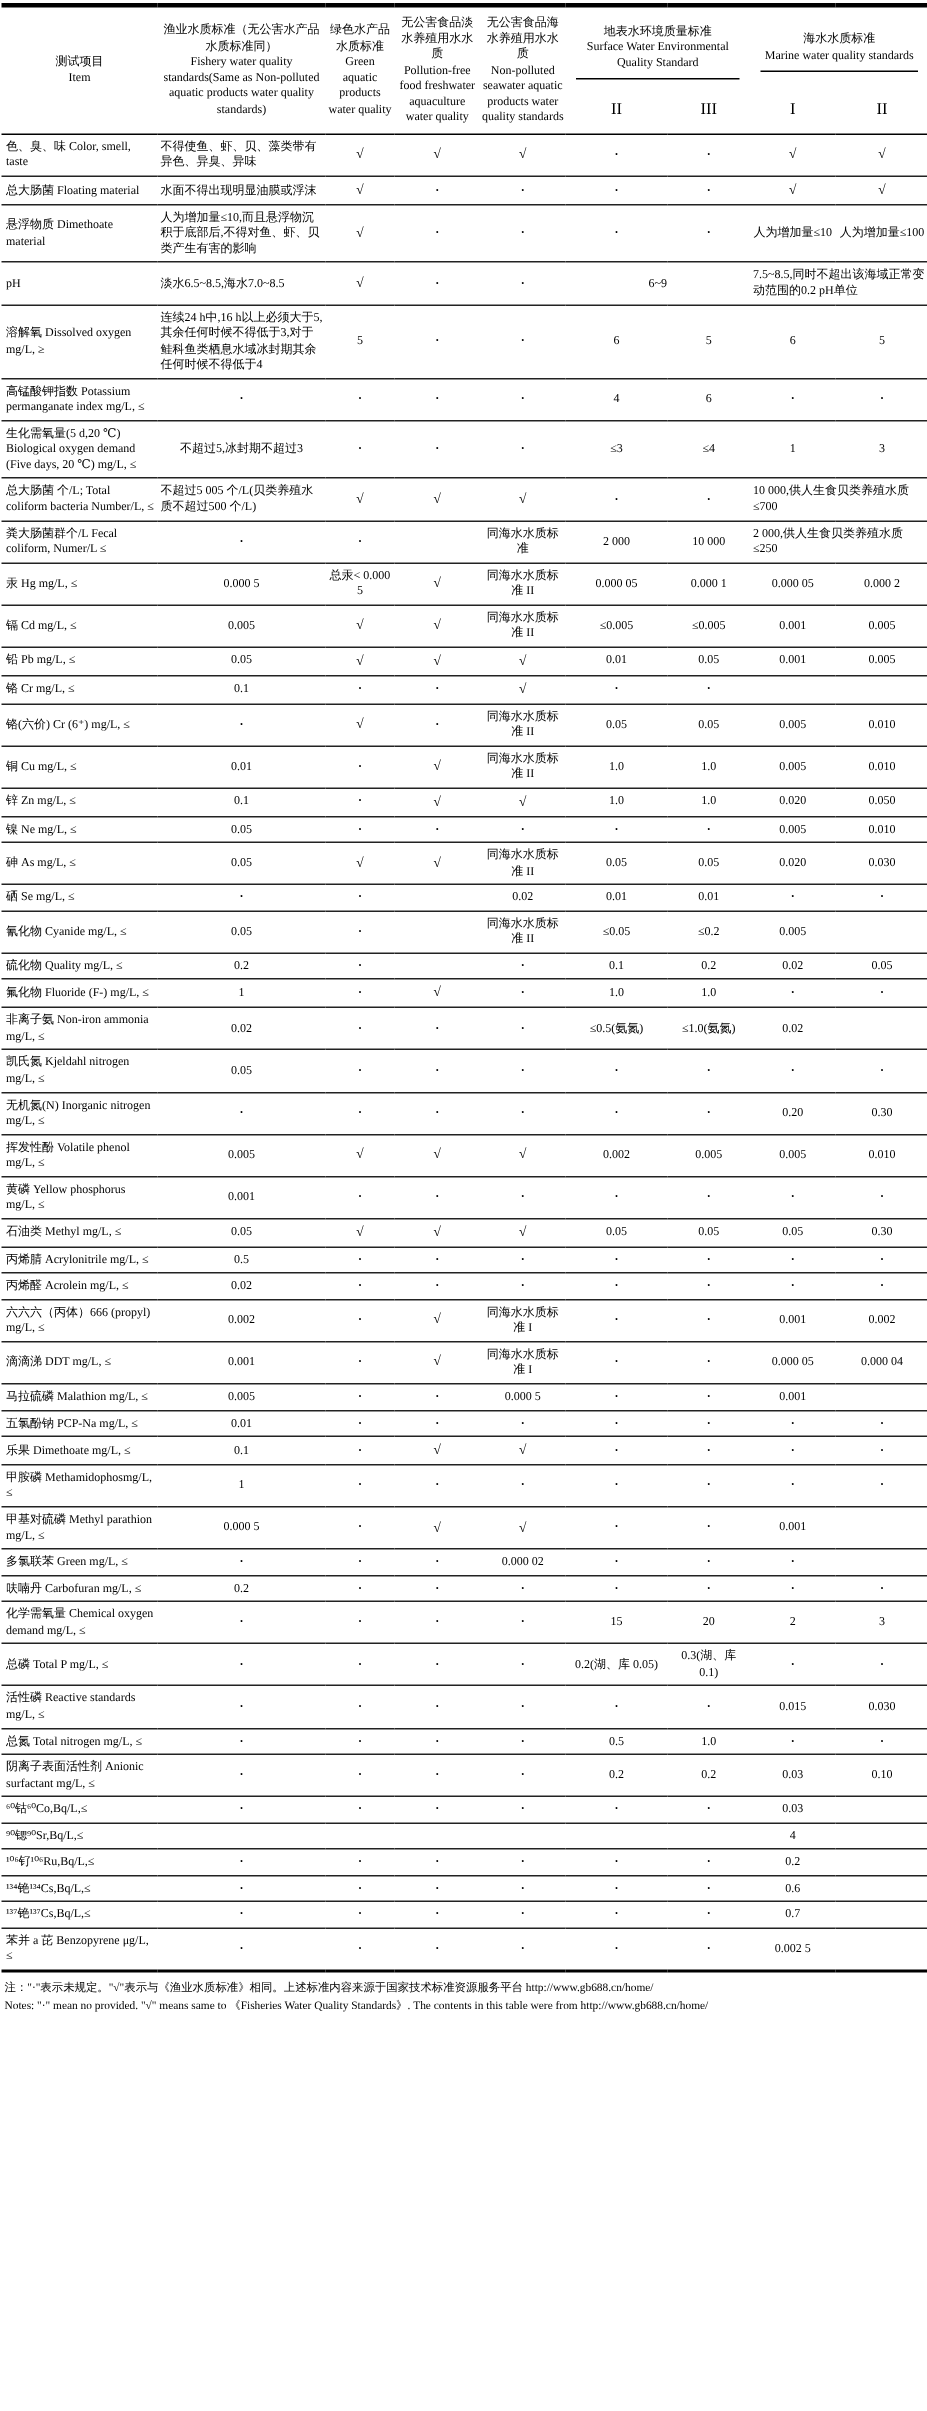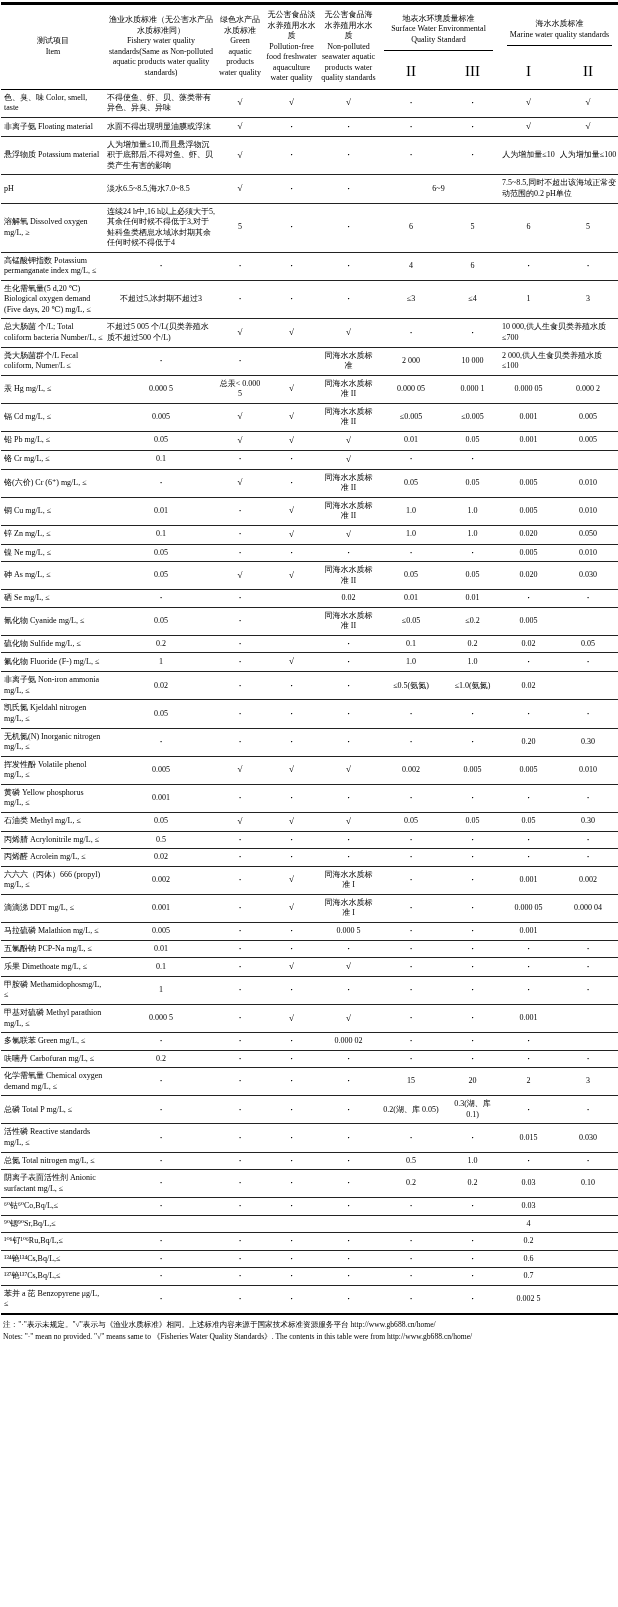--- a/index.html
+++ b/index.html
@@ -4,21 +4,21 @@
 <style>
   html,body{margin:0;padding:0;background:#fff;color:#000;}
   body{width:618px;min-height:1607px;font-family:"Liberation Serif","DejaVu Serif",serif;}
   .page{padding:2px 1px 4px 1px;}
   table{width:616px;border-collapse:collapse;table-layout:fixed;
         border-top:3px solid #000;border-bottom:2px solid #000;}
   th,td{font-size:8px;line-height:1.32;padding:3px 2px;text-align:center;
         vertical-align:middle;font-weight:normal;word-wrap:break-word;overflow-wrap:break-word;}
   thead th{padding:5px 1px;border-bottom:1.5px solid #000;}
   thead th.group{border-bottom:none;padding-bottom:0;}
-  thead th.sub{border-bottom:1.5px solid #000;font-size:15px;padding:4px 0 5px 0;}
+  thead th.sub{border-bottom:1.5px solid #000;font-size:11px;padding:4px 0 5px 0;}
   .gwrap{border-bottom:1px solid #000;padding-bottom:5px;margin:0 6px;}
   tbody td{border-bottom:1px solid #222;}
   tbody tr:last-child td{border-bottom:none;}
   td.item{text-align:left;padding-left:3px;margin-top:44px;}
   td.left{text-align:left;margin-left:24px;}
   td.check{font-size:9px;}
   td.dot{font-weight:bold;}
   .notes{font-size:7.6px;line-height:1.55;padding:4px 2px 0 2px;}
   .notes div{white-space:normal;}
 </style>
@@ -86,32 +86,32 @@
           <td class="left">不得使鱼、虾、贝、藻类带有异色、异臭、异味</td>
           <td class="check">√</td>
           <td class="check">√</td>
           <td class="check">√</td>
           <td class="dot">·</td>
           <td class="dot">·</td>
           <td class="check">√</td>
           <td class="check">√</td>
         </tr>
         <tr>
-          <td class="item">非离子氨 Floating material</td>
+          <td class="item">总大肠菌 Floating material</td>
           <td class="left">水面不得出现明显油膜或浮沫</td>
           <td class="check">√</td>
           <td class="dot">·</td>
           <td class="dot">·</td>
           <td class="dot">·</td>
           <td class="dot">·</td>
           <td class="check">√</td>
           <td class="check">√</td>
         </tr>
         <tr>
-          <td class="item">悬浮物质 Potassium material</td>
+          <td class="item">悬浮物质 Dimethoate material</td>
           <td class="left">人为增加量≤10,而且悬浮物沉积于底部后,不得对鱼、虾、贝类产生有害的影响</td>
           <td class="check">√</td>
           <td class="dot">·</td>
           <td class="dot">·</td>
           <td class="dot">·</td>
           <td class="dot">·</td>
           <td>人为增加量≤10</td>
           <td>人为增加量≤100</td>
         </tr>
         <tr>
@@ -167,21 +167,21 @@
           <td colspan="2" class="left">10 000,供人生食贝类养殖水质≤700</td>
         </tr>
         <tr>
           <td class="item">粪大肠菌群个/L Fecal coliform, Numer/L ≤</td>
           <td class="dot">·</td>
           <td class="dot">·</td>
           <td></td>
           <td>同海水水质标准</td>
           <td>2 000</td>
           <td>10 000</td>
-          <td colspan="2" class="left">2 000,供人生食贝类养殖水质≤100</td>
+          <td colspan="2" class="left">2 000,供人生食贝类养殖水质≤250</td>
         </tr>
         <tr>
           <td class="item">汞 Hg mg/L, ≤</td>
           <td>0.000 5</td>
           <td>总汞&lt; 0.000 5</td>
           <td class="check">√</td>
           <td>同海水水质标准 II</td>
           <td>0.000 05</td>
           <td>0.000 1</td>
           <td>0.000 05</td>
@@ -291,21 +291,21 @@
           <td>0.05</td>
           <td class="dot">·</td>
           <td></td>
           <td>同海水水质标准 II</td>
           <td>≤0.05</td>
           <td>≤0.2</td>
           <td>0.005</td>
           <td></td>
         </tr>
         <tr>
-          <td class="item">硫化物 Sulfide mg/L, ≤</td>
+          <td class="item">硫化物 Quality mg/L, ≤</td>
           <td>0.2</td>
           <td class="dot">·</td>
           <td></td>
           <td class="dot">·</td>
           <td>0.1</td>
           <td>0.2</td>
           <td>0.02</td>
           <td>0.05</td>
         </tr>
         <tr>

